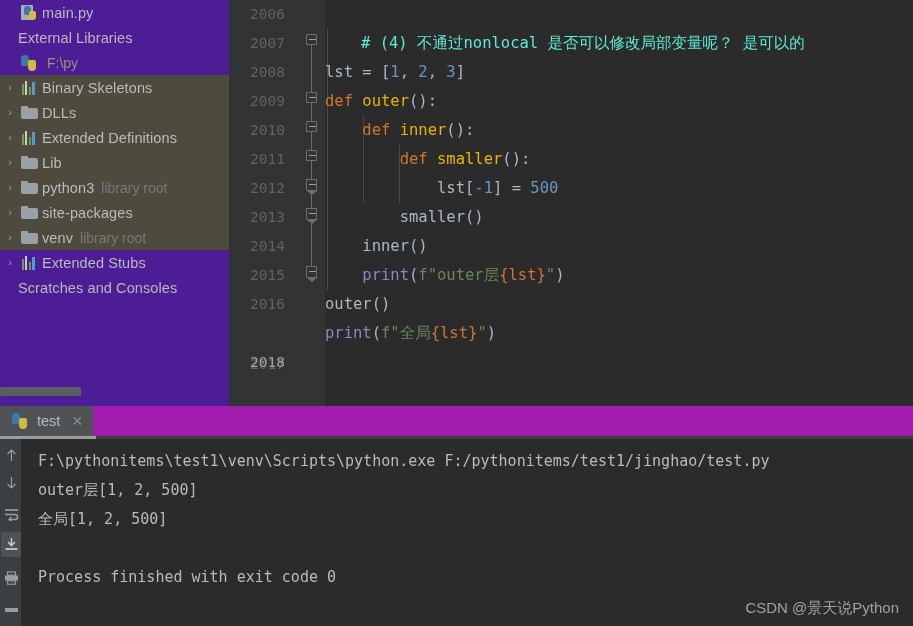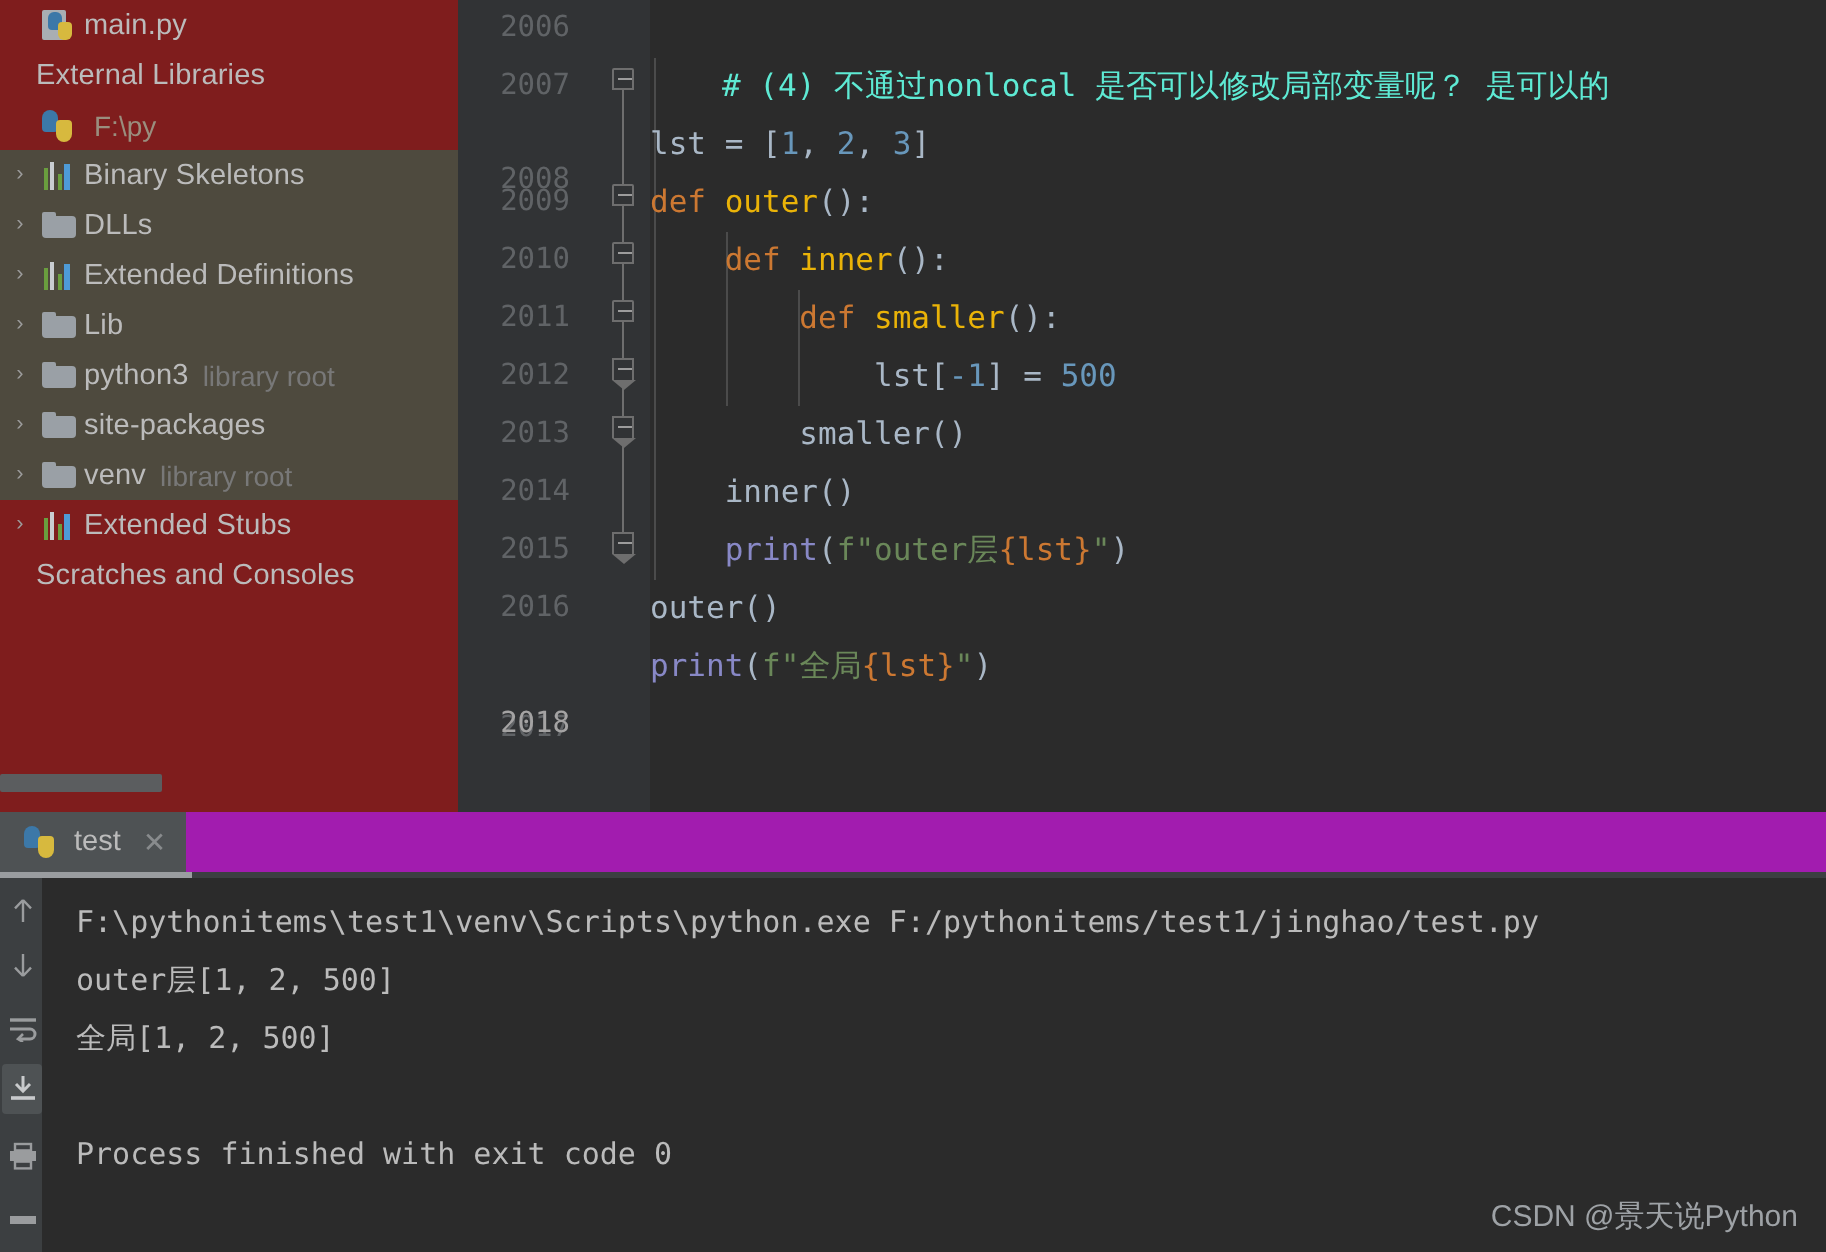--- a/index.html
+++ b/index.html
@@ -10,21 +10,21 @@
     overflow: hidden;
   }
   #app { position: relative; width: 913px; height: 626px; }
 
   
   .top-row { position: absolute; left: 0; top: 0; width: 913px; height: 406px; }
 
   
   .project-panel {
     position: absolute; left: 0; top: 0; width: 229px; height: 406px;
-    background: #7f1d1d;
+    background: #4c1d95;
     overflow: hidden;
   }
   .tree-list { position: absolute; left: 0; top: 0; width: 229px; }
   .tree-row {
     position: relative;
     height: 25px;
     display: flex; align-items: center;
     font-size: 14.5px;
     color: #BBBBBB;
     white-space: nowrap;
@@ -317,21 +317,21 @@
     </div>
 
     <div class="editor">
       <div id="cur-line-layer">
           <div class="cur-line-bg" style="top: 348px;"></div>
         </div>
       <div class="gutter">
         <div id="gutter-nums">
             <div class="ln" style="top: 0px;">2006</div>
             <div class="ln" style="top: 29px;">2007</div>
-            <div class="ln" style="top: 76px;">2008</div>
+            <div class="ln" style="top: 58px;">2008</div>
             <div class="ln" style="top: 87px;">2009</div>
             <div class="ln" style="top: 116px;">2010</div>
             <div class="ln" style="top: 145px;">2011</div>
             <div class="ln" style="top: 174px;">2012</div>
             <div class="ln" style="top: 203px;">2013</div>
             <div class="ln" style="top: 232px;">2014</div>
             <div class="ln" style="top: 261px;">2015</div>
             <div class="ln" style="top: 290px;">2016</div>
             <div class="ln" style="top: 319px; margin-top: 31px;">2017</div>
             <div class="ln cur" style="top: 348px;">2018</div>

